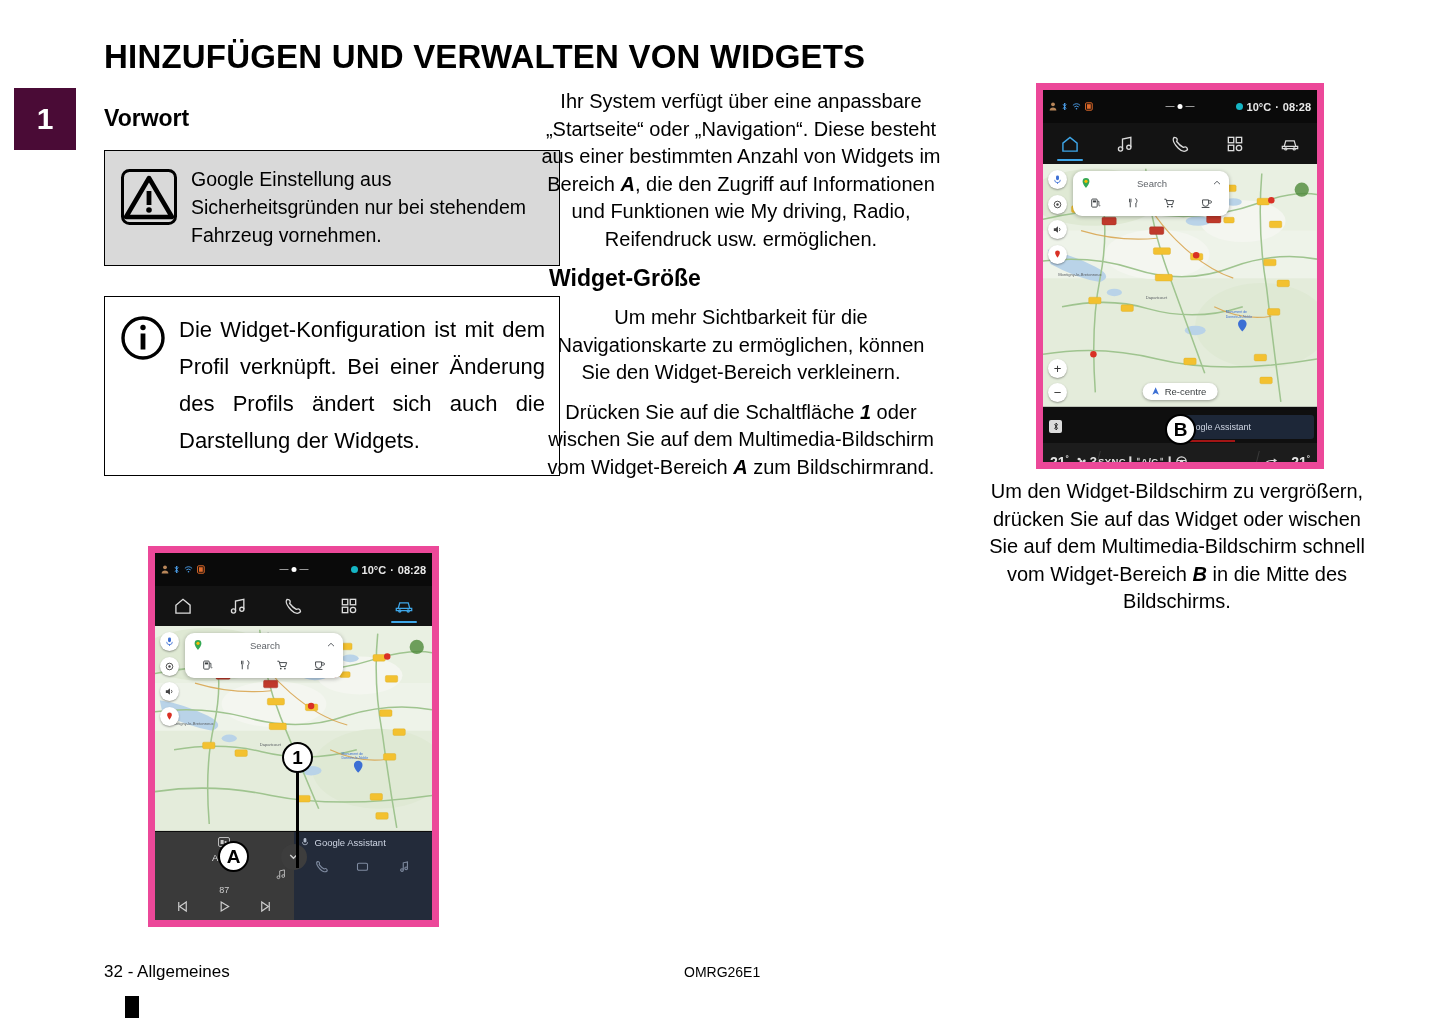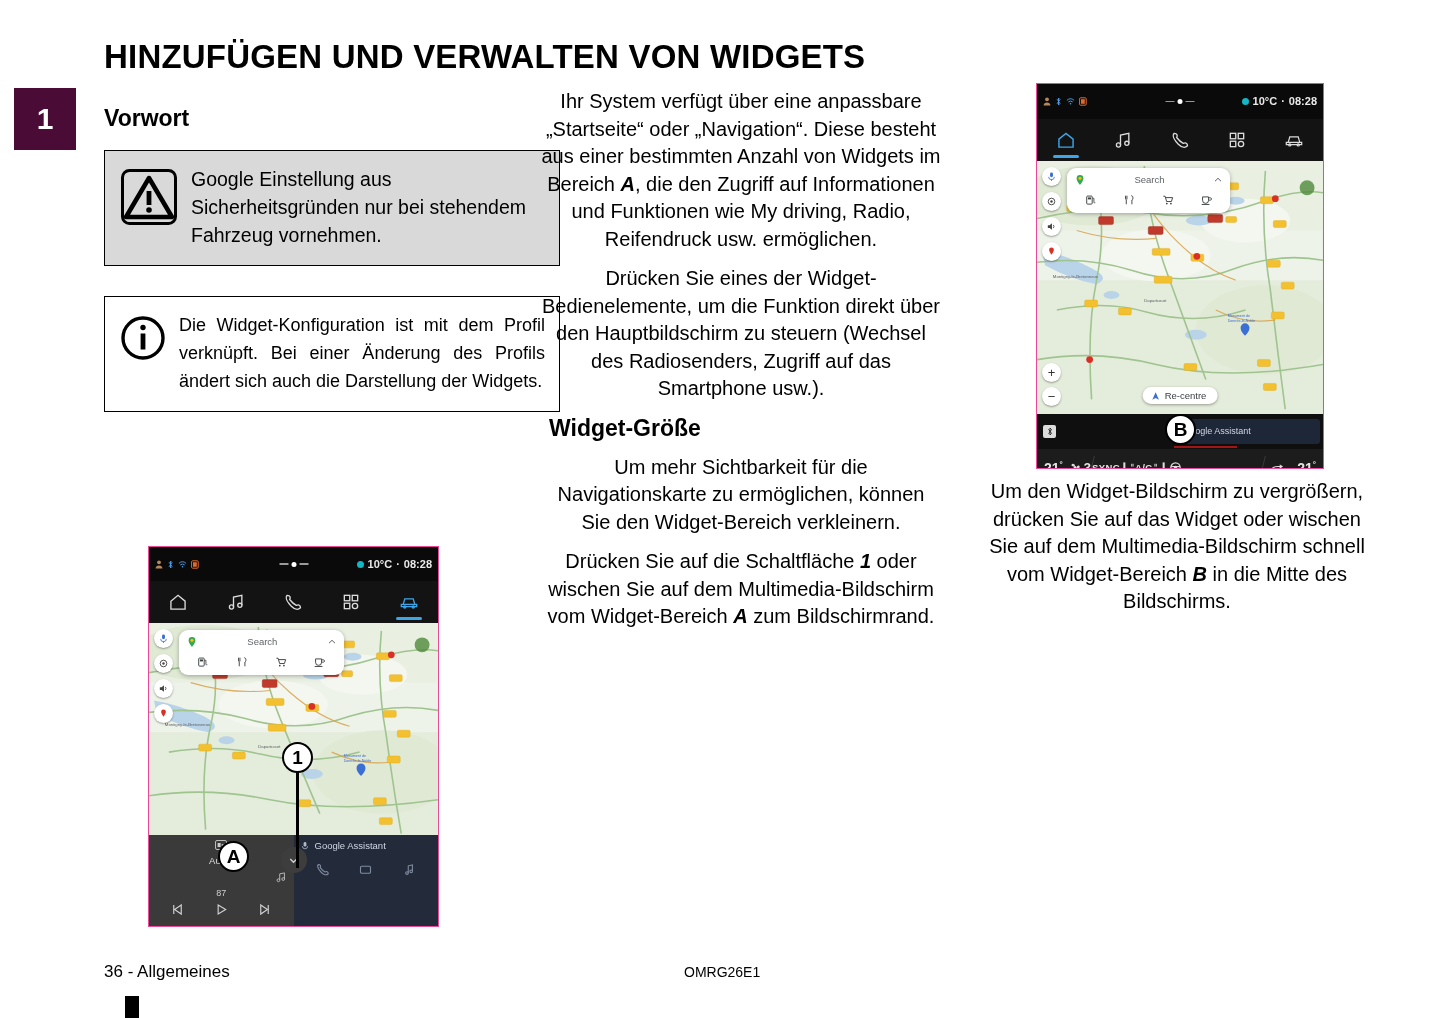--- a/index.html
+++ b/index.html
@@ -59,27 +59,27 @@
 
   
   .info-box {
     margin-top: 30px;
     border: 1.5px solid #000;
     background: #fff;
     padding: 14px 14px 16px 14px;
     display: flex; gap: 12px; align-items: flex-start;
   }
   .info-icon { flex:0 0 auto; width: 48px; height: 48px; margin-top: 3px;}
-  .info-text { font-size: 18px; line-height: 28px; text-align: justify; }
+  .info-text { font-size: 22px; line-height: 37px; text-align: justify; }
 
   
   .ivi {
     position: relative;
     background: #0d0d0d;
-    border: 1px solid #ec4899;
+    border: 7px solid #ec4899;
     overflow: hidden;
   }
   .ivi-small { position:absolute; left:1036px; top:83px; width:288px; height:386px; }
   .ivi-large { position:absolute; left:148px; top:546px; width:291px; height:381px; }
 
   .statusbar {
     height: 9%; background:#0a0a0a; color:#e9e9e9;
     display:flex; align-items:center; position:relative;
     font-size: 9px; padding: 0 6px;
   }
@@ -243,21 +243,20 @@
         <rect x="21.6" y="19.5" width="4.8" height="16" fill="#000"></rect>
       </svg>
     </span>
     <span class="info-text">Die Widget-Konfiguration ist mit dem Profil verknüpft. Bei einer Änderung des Profils ändert sich auch die Darstellung der Widgets.</span>
   </div>
 </div>
 
 <div class="col col2">
   <p class="body"><span>Ihr System verfügt über eine anpassbare „Startseite“ oder „Navigation“. Diese besteht aus einer bestimmten Anzahl von Widgets im Bereich </span><b>A</b><span>, die den Zugriff auf Informationen und Funktionen wie My driving, Radio, Reifendruck usw. ermöglichen.</span></p>
 
-  <p class="body">Drücken Sie eines der Widget-Bedienelemente, um die Funktion direkt über den Hauptbildschirm zu steuern (Wechsel des Radiosenders, Zugriff auf das Smartphone usw.).</p>
 
   <h2 class="section">Widget-Größe</h2>
 
   <p class="body">Um mehr Sichtbarkeit für die Navigationskarte zu ermöglichen, können Sie den Widget-Bereich verkleinern.</p>
 
   <p class="body"><span>Drücken Sie auf die Schaltfläche </span><b>1</b><span> oder wischen Sie auf dem Multimedia-Bildschirm vom Widget-Bereich </span><b>A</b><span> zum Bildschirmrand.</span></p>
 </div>
 
 <div class="ivi ivi-small">
 
@@ -823,15 +822,15 @@
 </div>
 
 <div class="leader" style="left:296px; top:766px; width:2.5px; height:102px;"></div>
 <div class="callout" style="left:282px; top:742px;">
   <span>1</span>
 </div>
 <div class="callout" style="left:218px; top:841px;">
   <span>A</span>
 </div>
 
-<div class="footer-left">36 - Allgemeines</div>
+<div class="footer-left">32 - Allgemeines</div>
 <div class="footer-center">OMRG26E1</div>
 <div class="footer-mark"></div>
 
 </body></html>

